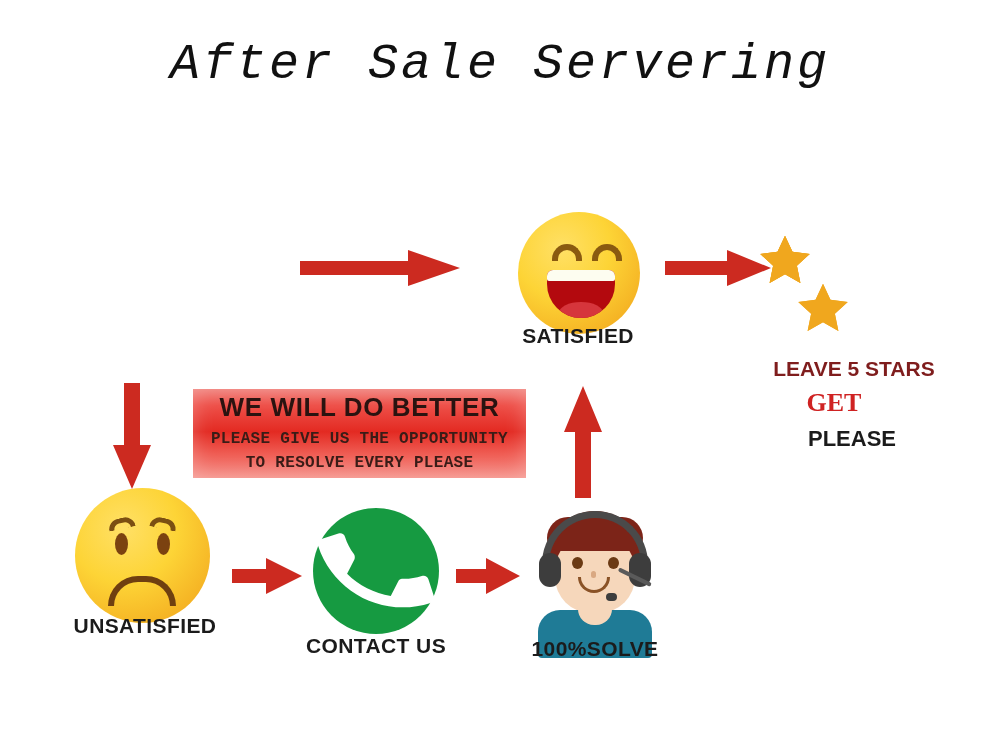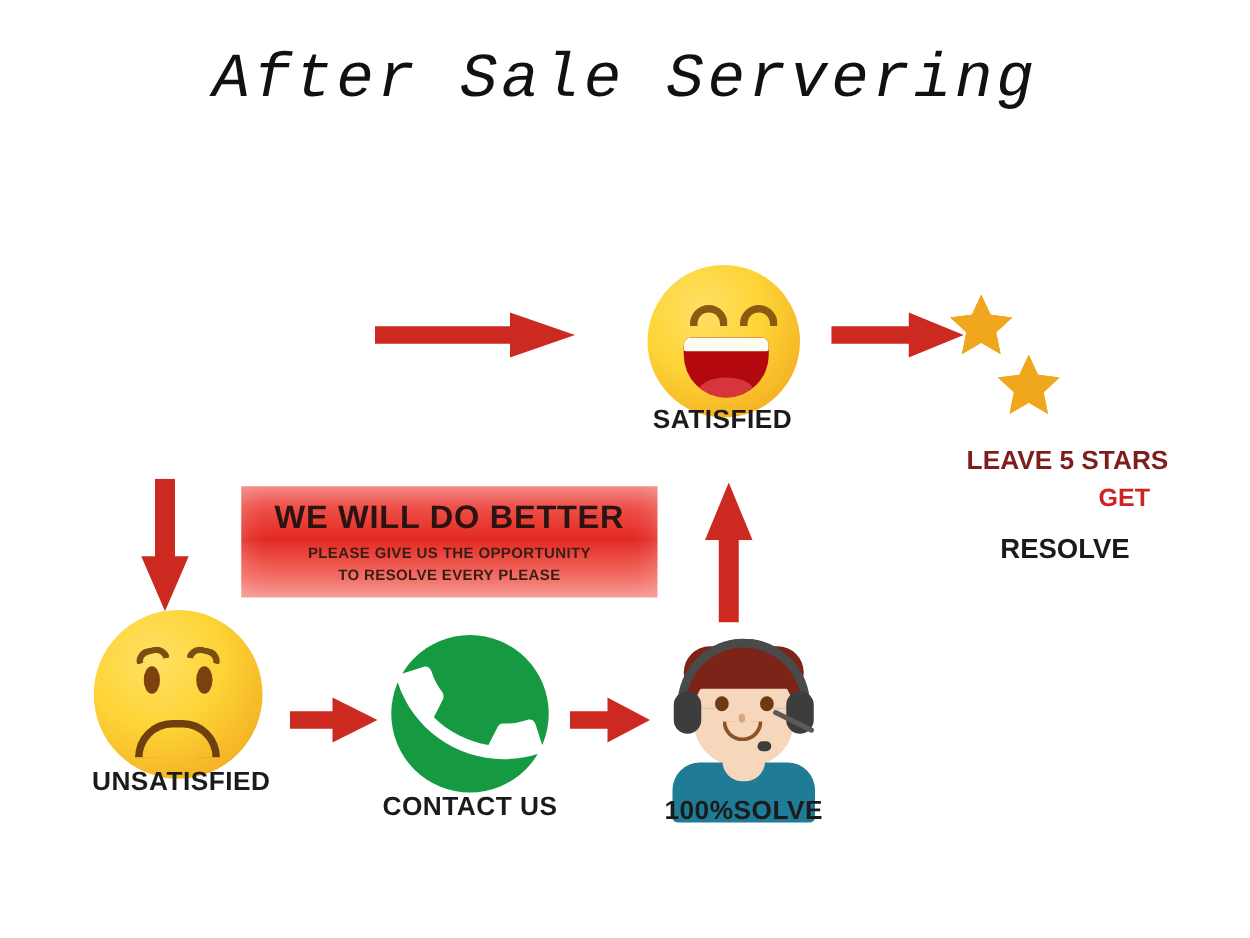--- a/index.html
+++ b/index.html
@@ -160,24 +160,25 @@
   #leave-5-stars {
     position: absolute;
     top: 125px; left: 0; width: 212px;
     text-align: center;
     font-weight: bold; font-size: 21px; color: #7f1d1d;
     white-space: nowrap;
   }
   #get-text {
     position: absolute;
     top: 156px; left: 0; width: 172px;
-    text-align: right;
-    font-weight: bold; font-size: 20px;
+    text-align: center;
+    font-weight: bold; font-size: 26px;
     color: #cf2222;
     white-space: nowrap;
+    font-family: Liberation Serif, serif;
   }
   #coupons-text {
     position: absolute;
     top: 194px; left: 0; width: 208px;
     text-align: center;
     font-weight: bold; font-size: 22px; color: #1b1b1b;
     white-space: nowrap;
   }
 
   
@@ -201,25 +202,26 @@
   #banner-title {
     font-weight: bold;
     font-size: 26px;
     letter-spacing: 0.6px;
     color: #2a1310;
     margin-bottom: 4px;
     white-space: nowrap;
   }
   .banner-sub {
     font-weight: bold;
-    font-size: 12px;
+    font-size: 16px;
     letter-spacing: 0.3px;
     color: #3a1c17;
     line-height: 1.5;
     white-space: nowrap;
+    font-family: Liberation Mono, monospace;
   }
 
   
   #unsatisfied { left: 70px; top: 488px; width: 150px; height: 170px; }
   #unsatisfied .emoji-face { left: 5px; top: 0; width: 135px; height: 135px; }
   .brow {
     position: absolute;
     width: 27px; height: 11px;
     border: 5px solid #7b4f12;
     border-bottom: none;
@@ -412,21 +414,21 @@
           </svg>
       </span>
       <span class="star">
         <svg width="58" height="56" viewBox="0 0 24 24">
             <path fill="#f0a71e" d="M12 1.6l3.2 6.9 7.4.9-5.5 5.1 1.5 7.4L12 18.1 5.4 21.9l1.5-7.4L1.4 9.4l7.4-.9z"></path>
           </svg>
       </span>
     </div>
     <div id="leave-5-stars">LEAVE 5 STARS</div>
     <div id="get-text">GET</div>
-    <div id="coupons-text">RESOLVE</div>
+    <div id="coupons-text">PLEASE</div>
   </div>
 
   <div id="banner">
     <div id="banner-title">WE WILL DO BETTER</div>
     <div class="banner-sub">PLEASE GIVE US THE OPPORTUNITY</div>
     <div class="banner-sub">TO RESOLVE EVERY PLEASE</div>
   </div>
 
   <div class="node" id="unsatisfied">
     <div class="emoji-face">

